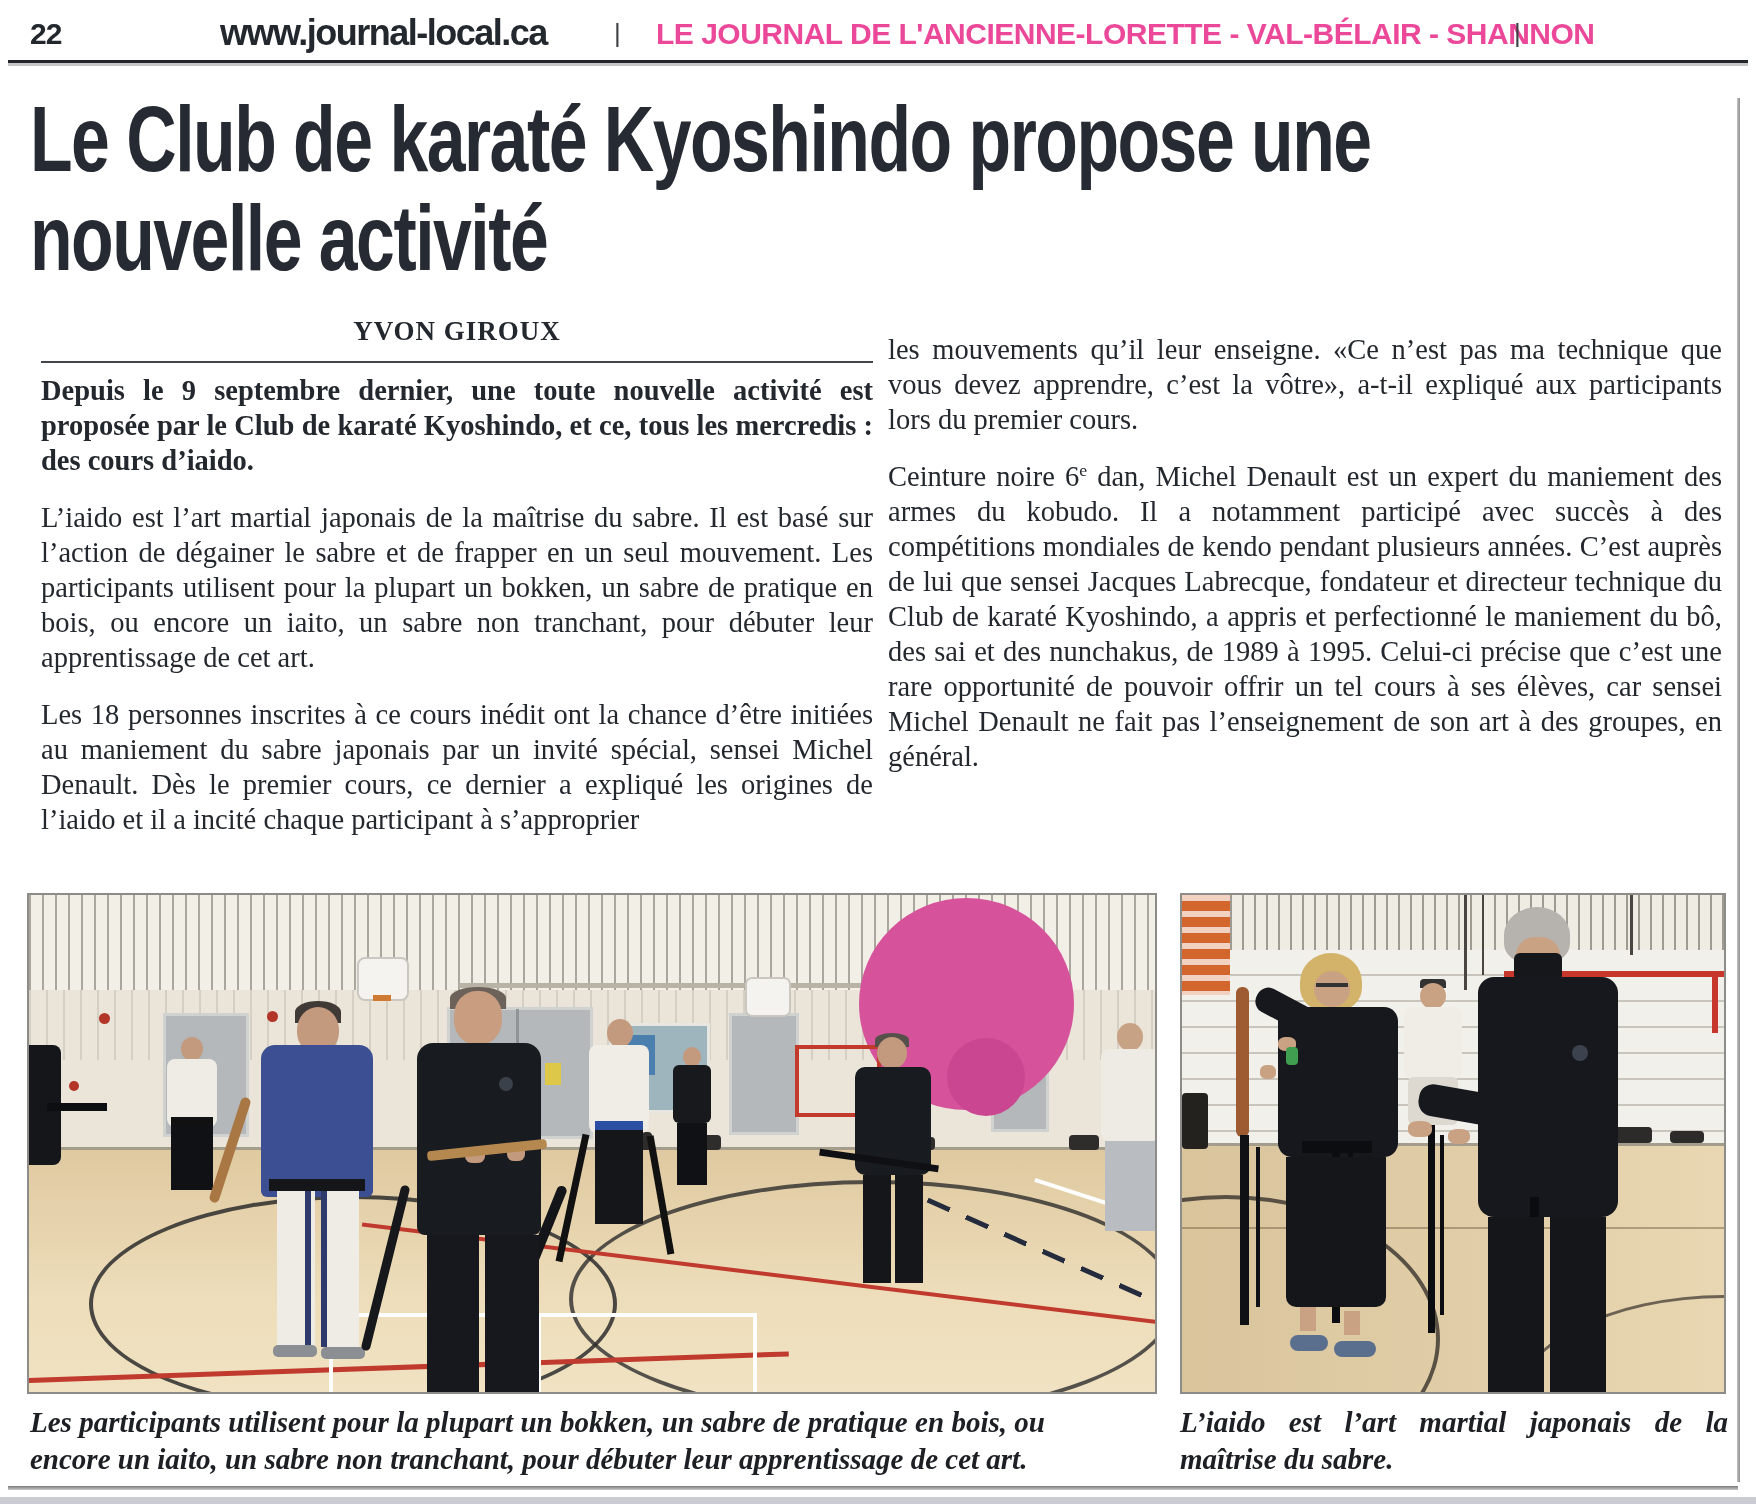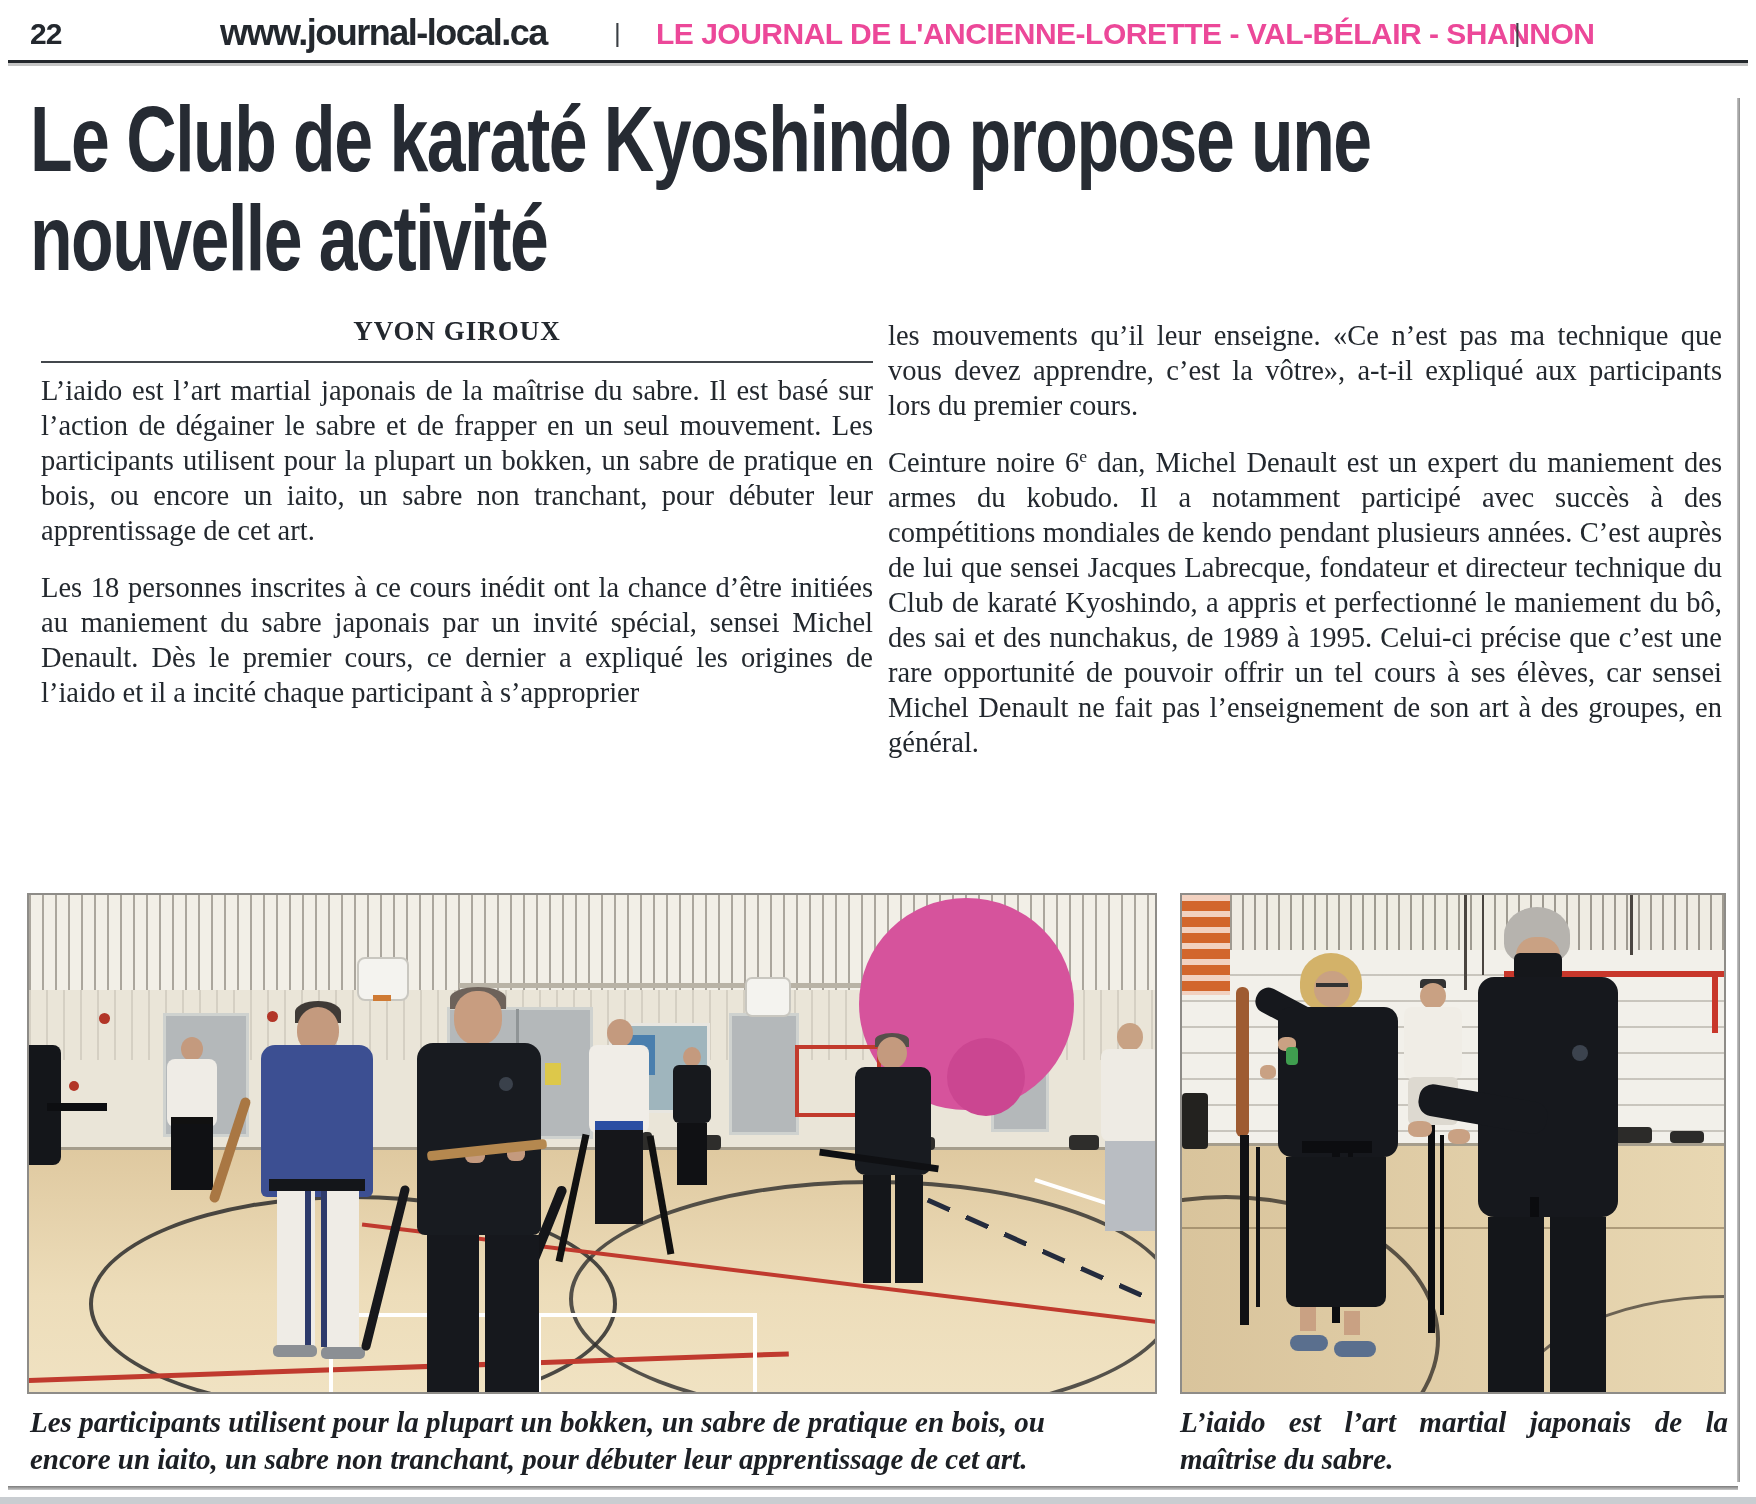--- a/index.html
+++ b/index.html
@@ -67,26 +67,27 @@
   </div>
 
   <h1 class="headline" style="margin:0;">
     <span class="hl abs" style="top:0;left:0;">Le Club de karaté Kyoshindo propose une</span>
     <span class="hl abs" style="top:99px;left:0;">nouvelle activité</span>
   </h1>
 
   <section class="col col-left">
     <h2 class="byline">YVON GIROUX</h2>
     <div class="byline-rule"></div>
+    <p class="lede">Depuis le 9 septembre dernier, une toute nouvelle activité est proposée par le Club de karaté Kyoshindo, et ce, tous les mercredis : des cours d’iaido.</p>
     <p>L’iaido est l’art martial japonais de la maîtrise du sabre. Il est basé sur l’action de dégainer le sabre et de frapper en un seul mouvement. Les participants utilisent pour la plupart un bokken, un sabre de pratique en bois, ou encore un iaito, un sabre non tranchant, pour débuter leur apprentissage de cet art.</p>
     <p>Les 18 personnes inscrites à ce cours inédit ont la chance d’être initiées au maniement du sabre japonais par un invité spécial, sensei Michel Denault. Dès le premier cours, ce dernier a expliqué les origines de l’iaido et il a incité chaque participant à s’approprier</p>
   </section>
 
   <section class="col col-right">
-    <p style="margin-top:6px;">les mouvements qu’il leur enseigne. «Ce n’est pas ma technique que vous devez apprendre, c’est la vôtre», a-t-il expliqué aux participants lors du premier cours.</p>
+    <p style="margin-top:20px;">les mouvements qu’il leur enseigne. «Ce n’est pas ma technique que vous devez apprendre, c’est la vôtre», a-t-il expliqué aux participants lors du premier cours.</p>
     <p><span>Ceinture noire 6</span><sup>e</sup><span> dan, Michel Denault est un expert du maniement des armes du kobudo. Il a notamment participé avec succès à des compétitions mondiales de kendo pendant plusieurs années. C’est auprès de lui que sensei Jacques Labrecque, fondateur et directeur technique du Club de karaté Kyoshindo, a appris et perfectionné le maniement du bô, des sai et des nunchakus, de 1989 à 1995. Celui-ci précise que c’est une rare opportunité de pouvoir offrir un tel cours à ses élèves, car sensei Michel Denault ne fait pas l’enseignement de son art à des groupes, en général.</span></p>
   </section>
 
   <div class="photo photo-left">
     <i class="abs" style="left:0;top:0;width:1126px;height:255px;background:#eae5d8;"></i>
     <i class="abs" style="left:0;top:0;width:1126px;height:95px;background:#f2efe7;background-image:repeating-linear-gradient(90deg,rgba(85,78,68,.45) 0 2px,transparent 2px 13px);"></i>
     <i class="abs" style="left:0;top:95px;width:1126px;height:70px;background-image:repeating-linear-gradient(90deg,rgba(85,78,68,.14) 0 2px,transparent 2px 17px);"></i>
     <i class="abs" style="left:430px;top:88px;width:600px;height:5px;background:#b9b3a6;"></i>
     <i class="abs" style="left:134px;top:118px;width:80px;height:118px;background:#b4b8ba;border:3px solid #cfd2cf;"></i>
     <i class="abs" style="left:418px;top:112px;width:140px;height:126px;background:#b4b8ba;border:3px solid #cfd2cf;"></i>

